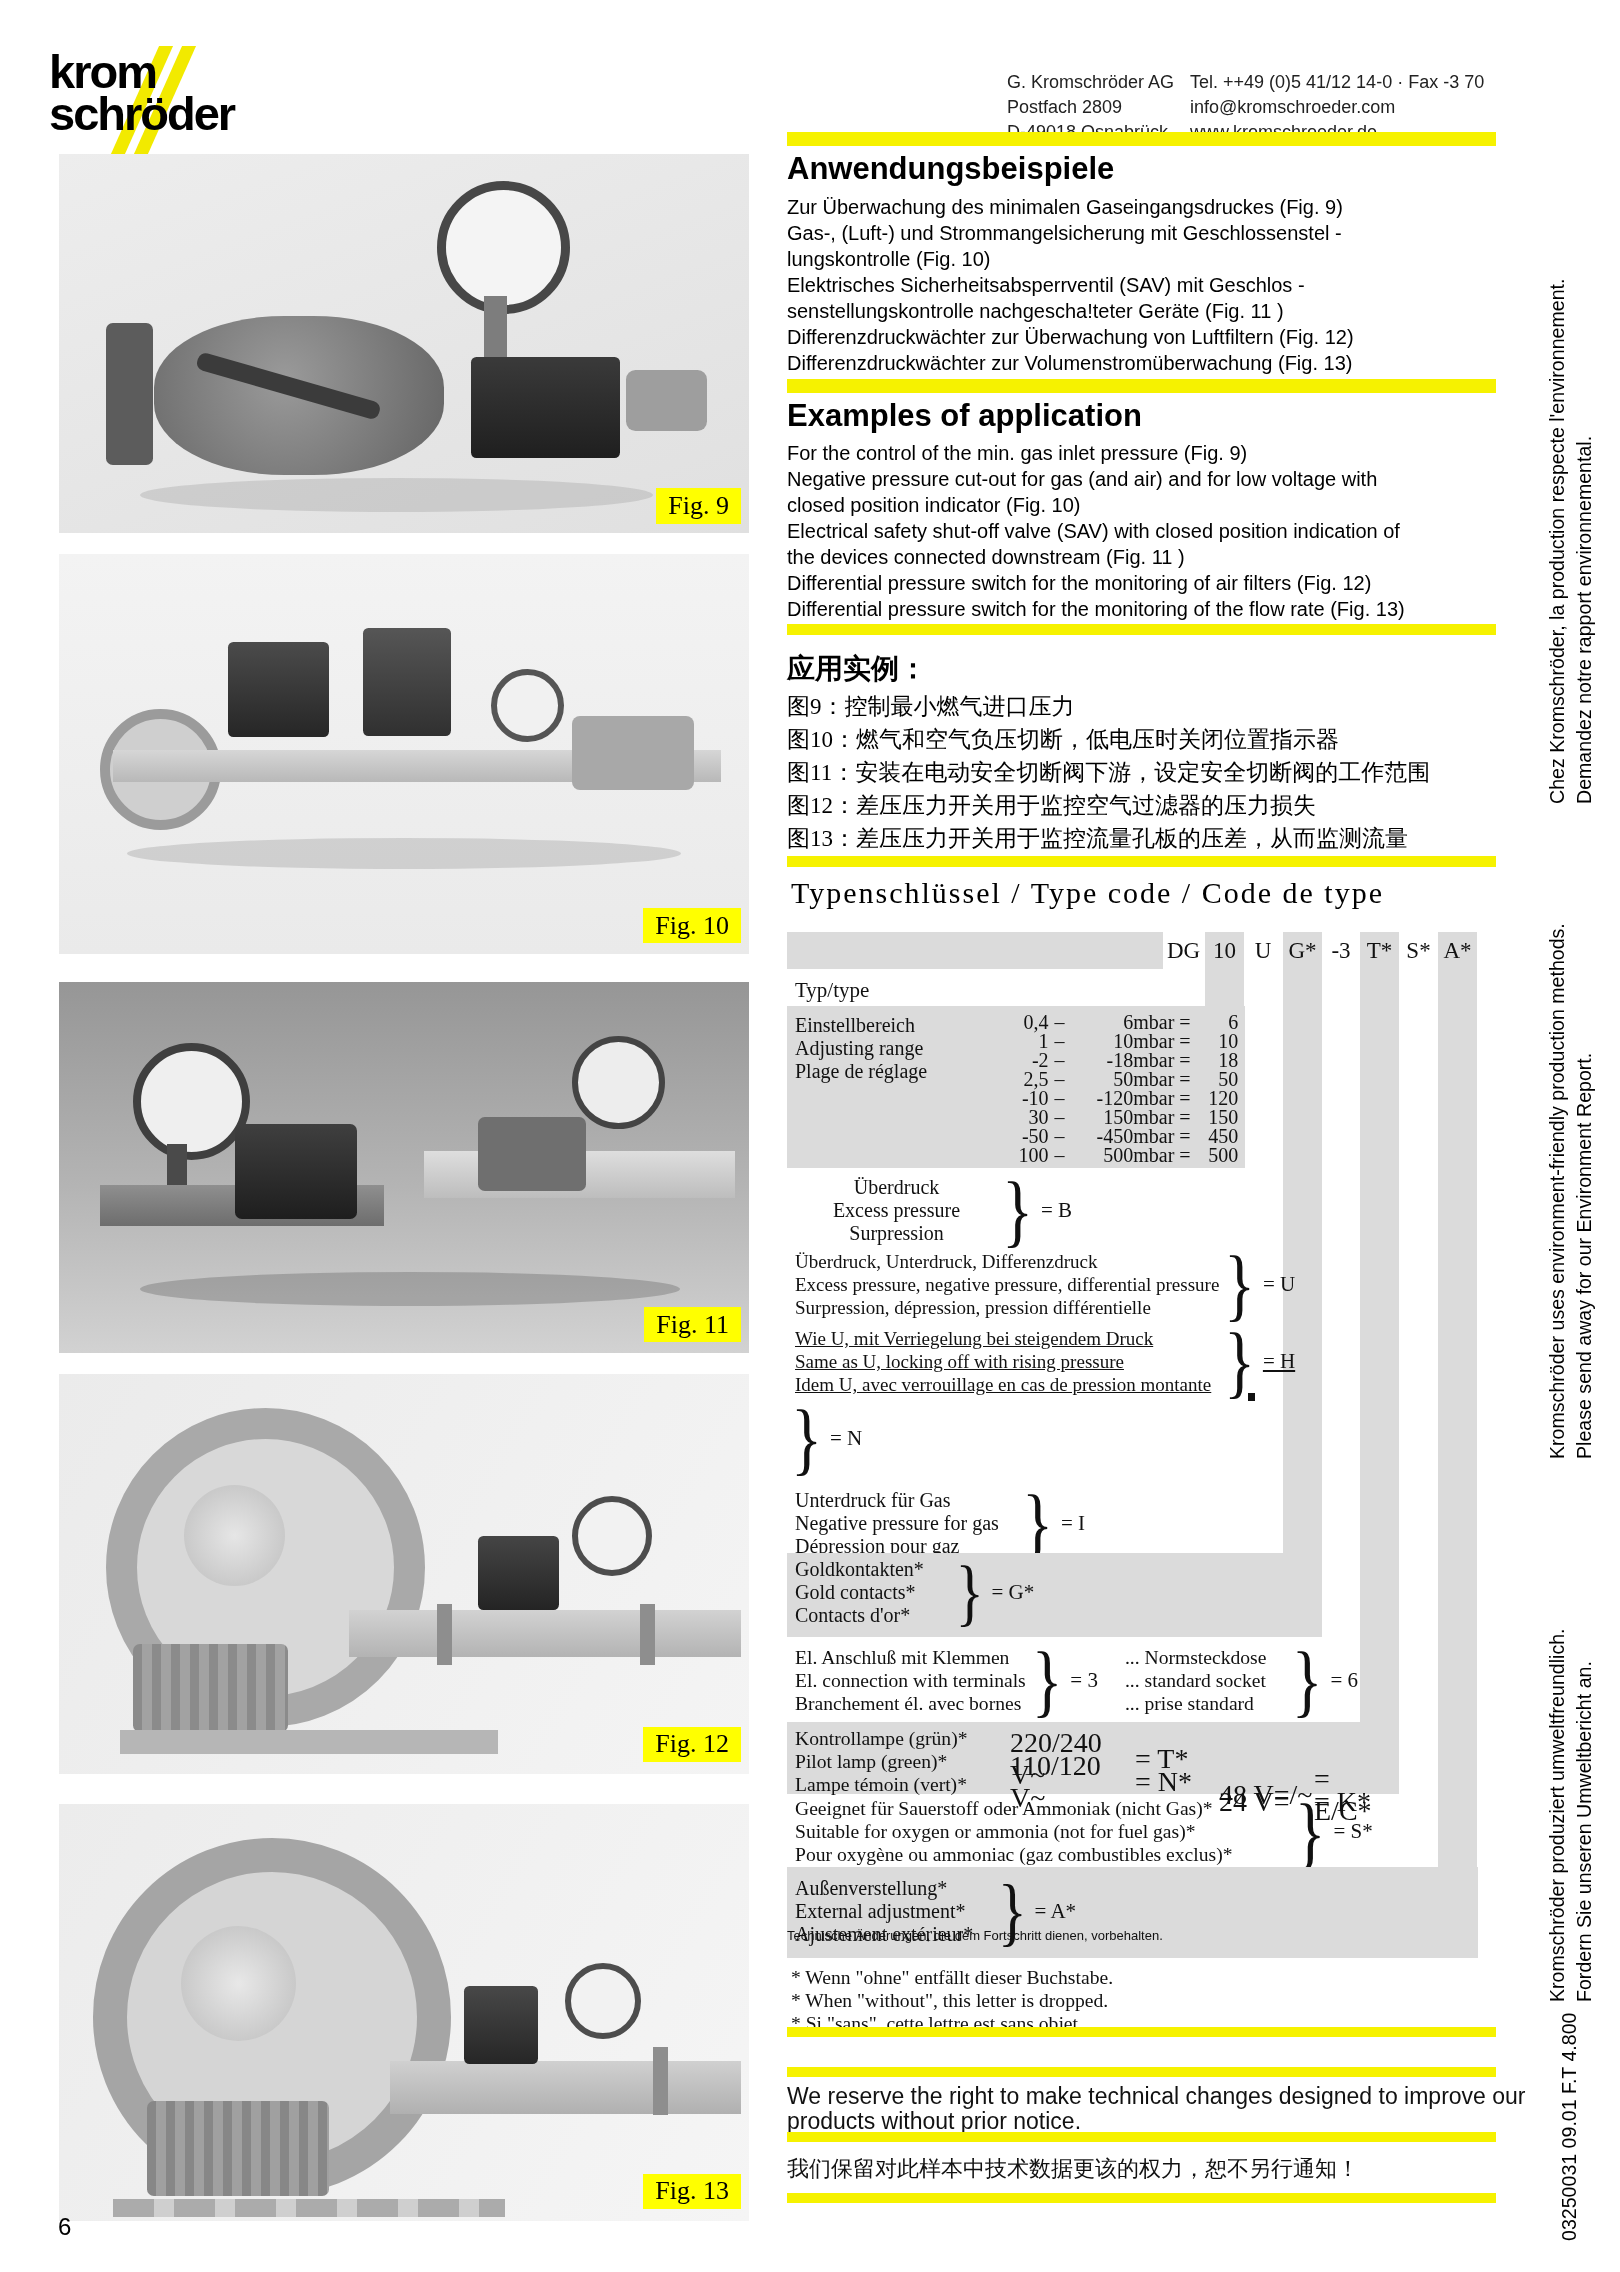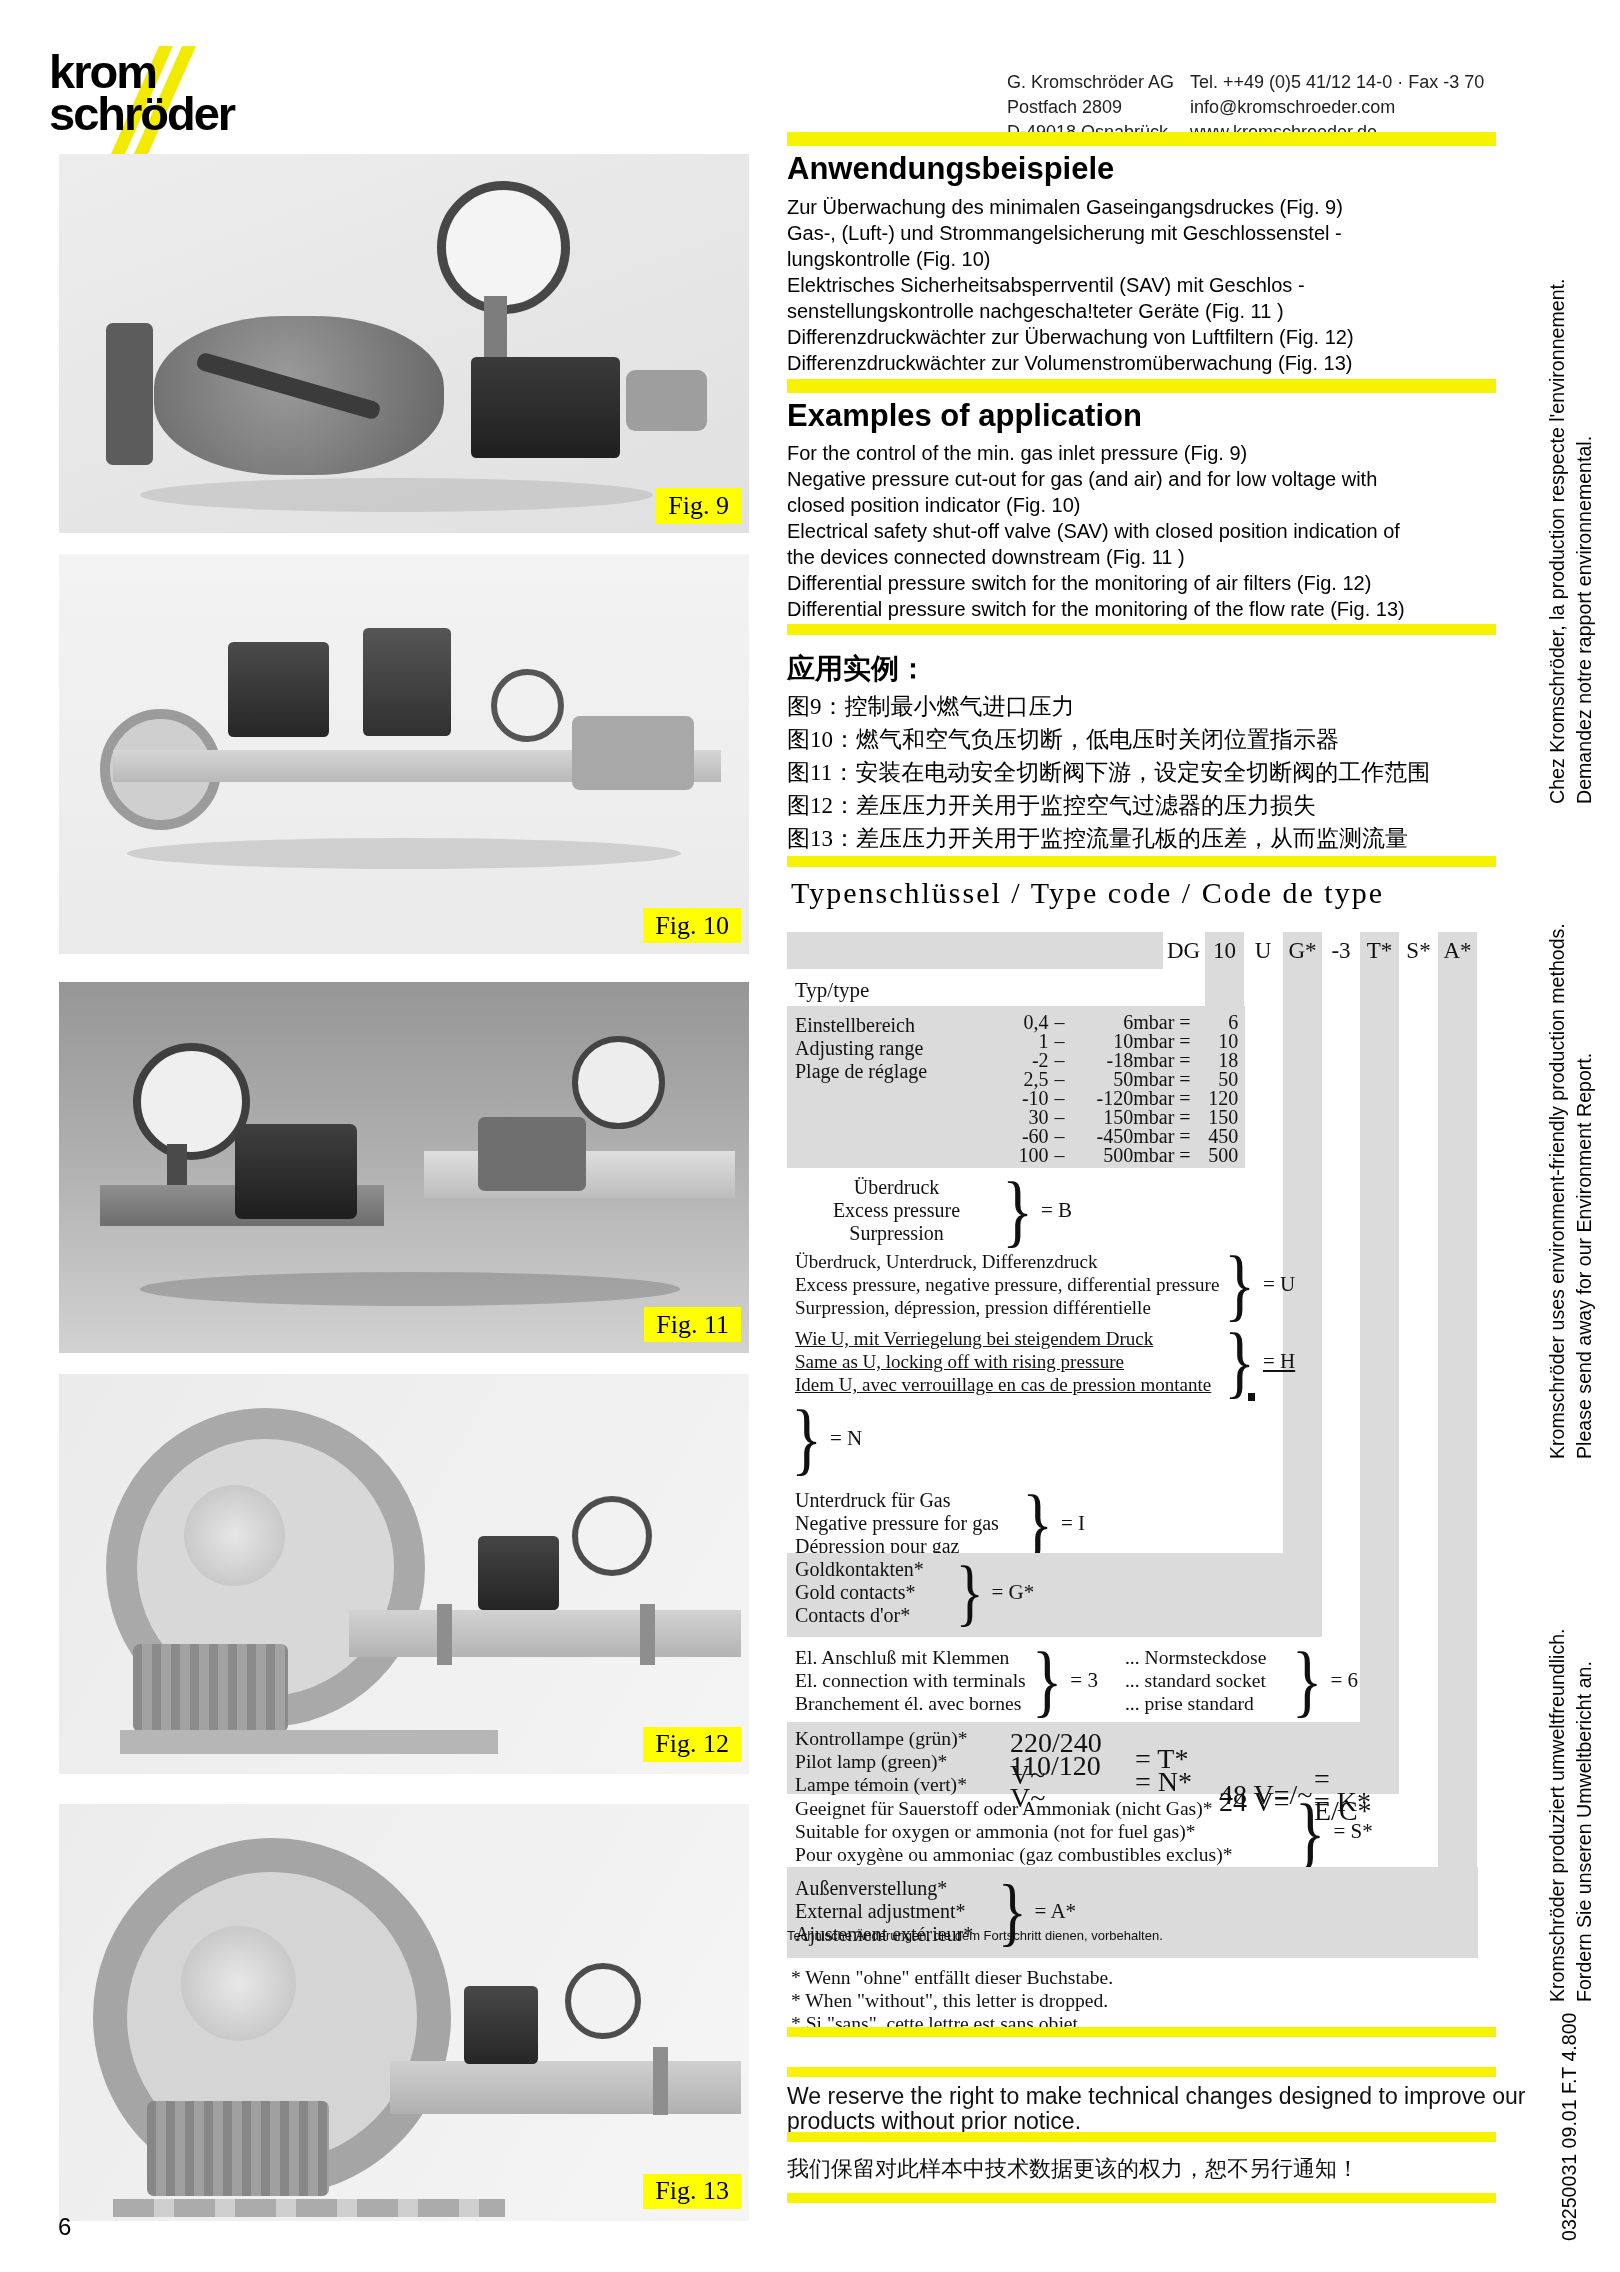--- a/index.html
+++ b/index.html
@@ -209,21 +209,21 @@
           <span class="ra-r">120</span>
         </div>
         <div class="range-row">
           <span class="ra-r">30</span>
           <span class="ra-c">–</span>
           <span class="ra-r">150</span>
           <span class=""> mbar =</span>
           <span class="ra-r">150</span>
         </div>
         <div class="range-row">
-          <span class="ra-r">-60</span>
+          <span class="ra-r">-50</span>
           <span class="ra-c">–</span>
           <span class="ra-r">-450</span>
           <span class=""> mbar =</span>
           <span class="ra-r">450</span>
         </div>
         <div class="range-row">
           <span class="ra-r">100</span>
           <span class="ra-c">–</span>
           <span class="ra-r">500</span>
           <span class=""> mbar =</span>

